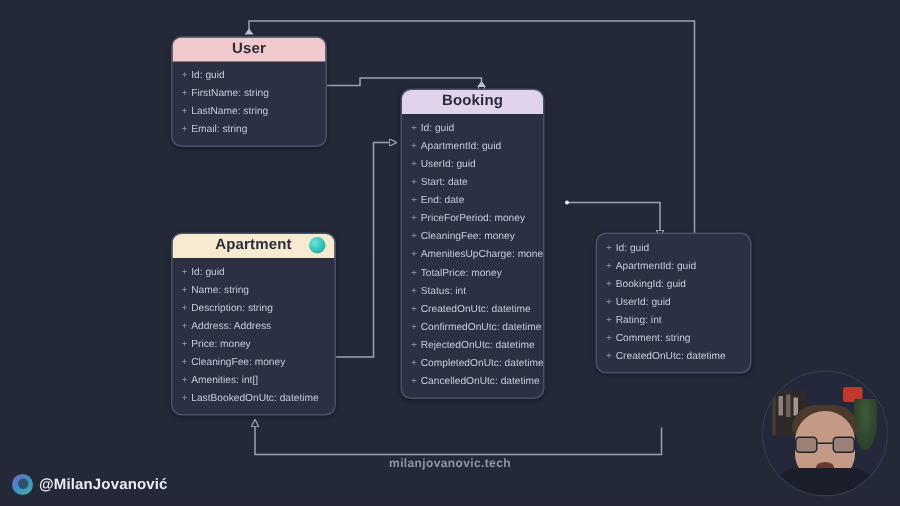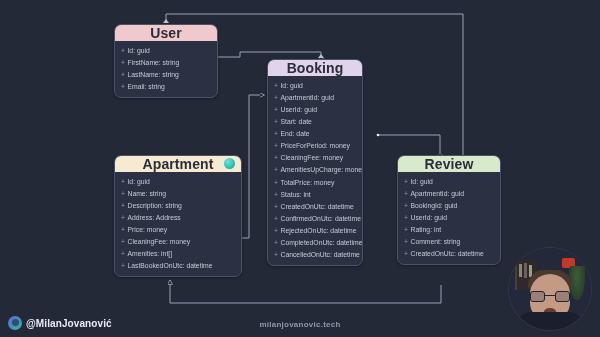--- a/index.html
+++ b/index.html
@@ -24,21 +24,21 @@
     border-radius: 7px;
     background: #2b3142;
     border: 1px solid #4a5268;
     overflow: hidden;
     box-shadow: 0 1px 3px rgba(0,0,0,.35);
   }
   .thead {
     height: 16px;
     line-height: 16px;
     text-align: center;
-    font-size: 14px;
+    font-size: 10px;
     font-weight: bold;
     color: #2c2c3a;
     letter-spacing: .1px;
     position: relative;
   }
   .tbody { padding: 3px 0 4px 0; }
   .row {
     font-size: 6.8px;
     color: #c3cad8;
     padding: 2.5px 5px 2.5px 6px;
@@ -86,21 +86,21 @@
     content: ""; position: absolute;
     left: 3.5px; top: 3px; width: 7px; height: 7px;
     border-radius: 50%; background: rgba(25,30,42,.55);
   }
   #handle .name {
     font-size: 10px; font-weight: bold; color: #e8ecf3;
     letter-spacing: .1px;
   }
   #site {
     position: absolute;
-    left: 0; right: 0; bottom: 8px;
+    left: 0; right: 0; bottom: 24px;
     text-align: center;
     font-size: 8px; font-weight: bold;
     color: #8e97a8; letter-spacing: .25px;
   }
 
   
   #cam {
     position: absolute;
     right: 8px; bottom: 6px;
     width: 84px; height: 84px;
@@ -234,41 +234,38 @@
       <div class="row"><span class="plus">+</span><span>Status: int</span></div>
       <div class="row"><span class="plus">+</span><span>CreatedOnUtc: datetime</span></div>
       <div class="row"><span class="plus">+</span><span>ConfirmedOnUtc: datetime</span></div>
       <div class="row"><span class="plus">+</span><span>RejectedOnUtc: datetime</span></div>
       <div class="row"><span class="plus">+</span><span>CompletedOnUtc: datetime</span></div>
       <div class="row"><span class="plus">+</span><span>CancelledOnUtc: datetime</span></div>
     </div>
   </div>
   <div class="caret" style="left:318px; top:54px;"></div>
 
-  <div class="table" style="left:114px; top:155px; width:128px;">
+  <div class="table" style="left:114px; top:155px; width:110px;">
     <div class="thead hd-cream">
       <span>Apartment</span>
       <span class="cursor-dot"></span>
     </div>
     <div class="tbody">
       <div class="row"><span class="plus">+</span><span>Id: guid</span></div>
       <div class="row"><span class="plus">+</span><span>Name: string</span></div>
       <div class="row"><span class="plus">+</span><span>Description: string</span></div>
       <div class="row"><span class="plus">+</span><span>Address: Address</span></div>
       <div class="row"><span class="plus">+</span><span>Price: money</span></div>
       <div class="row"><span class="plus">+</span><span>CleaningFee: money</span></div>
       <div class="row"><span class="plus">+</span><span>Amenities: int[]</span></div>
       <div class="row"><span class="plus">+</span><span>LastBookedOnUtc: datetime</span></div>
     </div>
   </div>
 
   <div class="table" style="left:397px; top:155px; width:104px;">
-    <div class="thead hd-green">
-      <span>Review</span>
-    </div>
     <div class="tbody">
       <div class="row"><span class="plus">+</span><span>Id: guid</span></div>
       <div class="row"><span class="plus">+</span><span>ApartmentId: guid</span></div>
       <div class="row"><span class="plus">+</span><span>BookingId: guid</span></div>
       <div class="row"><span class="plus">+</span><span>UserId: guid</span></div>
       <div class="row"><span class="plus">+</span><span>Rating: int</span></div>
       <div class="row"><span class="plus">+</span><span>Comment: string</span></div>
       <div class="row"><span class="plus">+</span><span>CreatedOnUtc: datetime</span></div>
     </div>
   </div>

